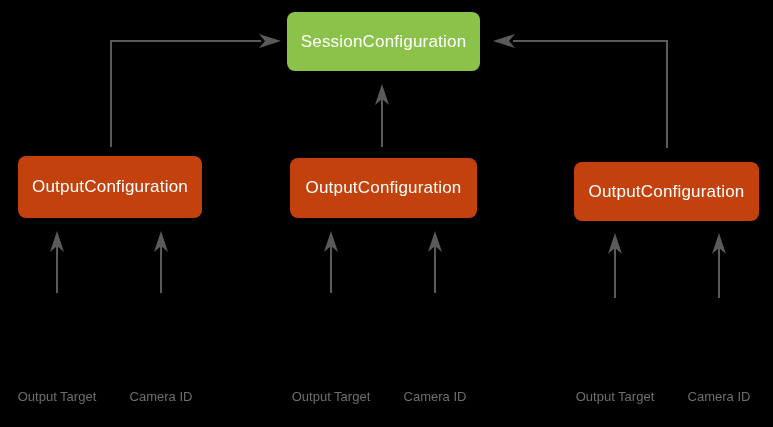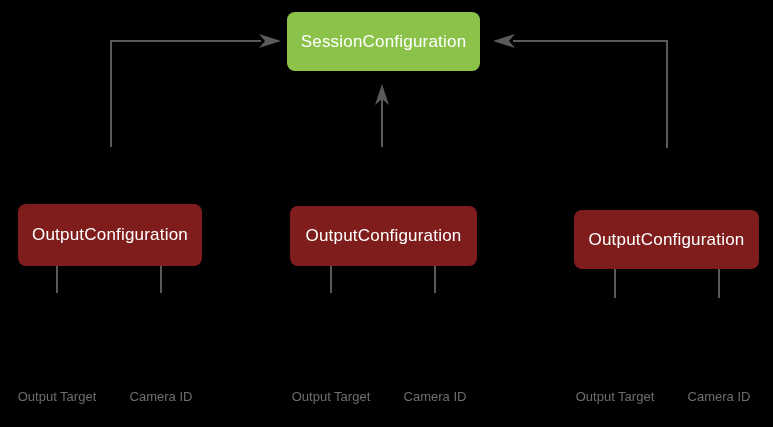--- a/index.html
+++ b/index.html
@@ -40,21 +40,21 @@
     color: #FFFFFF;
     border-radius: 8px;
     font-size: 17px;
     letter-spacing: 0.2px;
     white-space: nowrap;
   }
   .box.session {
     left: 287px; top: 12px; width: 193px; height: 59px;
     background: #8BC34A;
   }
-  .box.output { background: #7f1d1d; margin-top: 48px; }
+  .box.output { background: #c2410c; }
   .box.output.o0 { left: 18px;  top: 156px; width: 184px; height: 62px; }
   .box.output.o1 { left: 290px; top: 158px; width: 187px; height: 60px; }
   .box.output.o2 { left: 574px; top: 162px; width: 185px; height: 59px; }
   .input-label {
     position: absolute;
     top: 389px;
     width: 120px;
     text-align: center;
     color: #6E6E6E;
     font-size: 13px;

